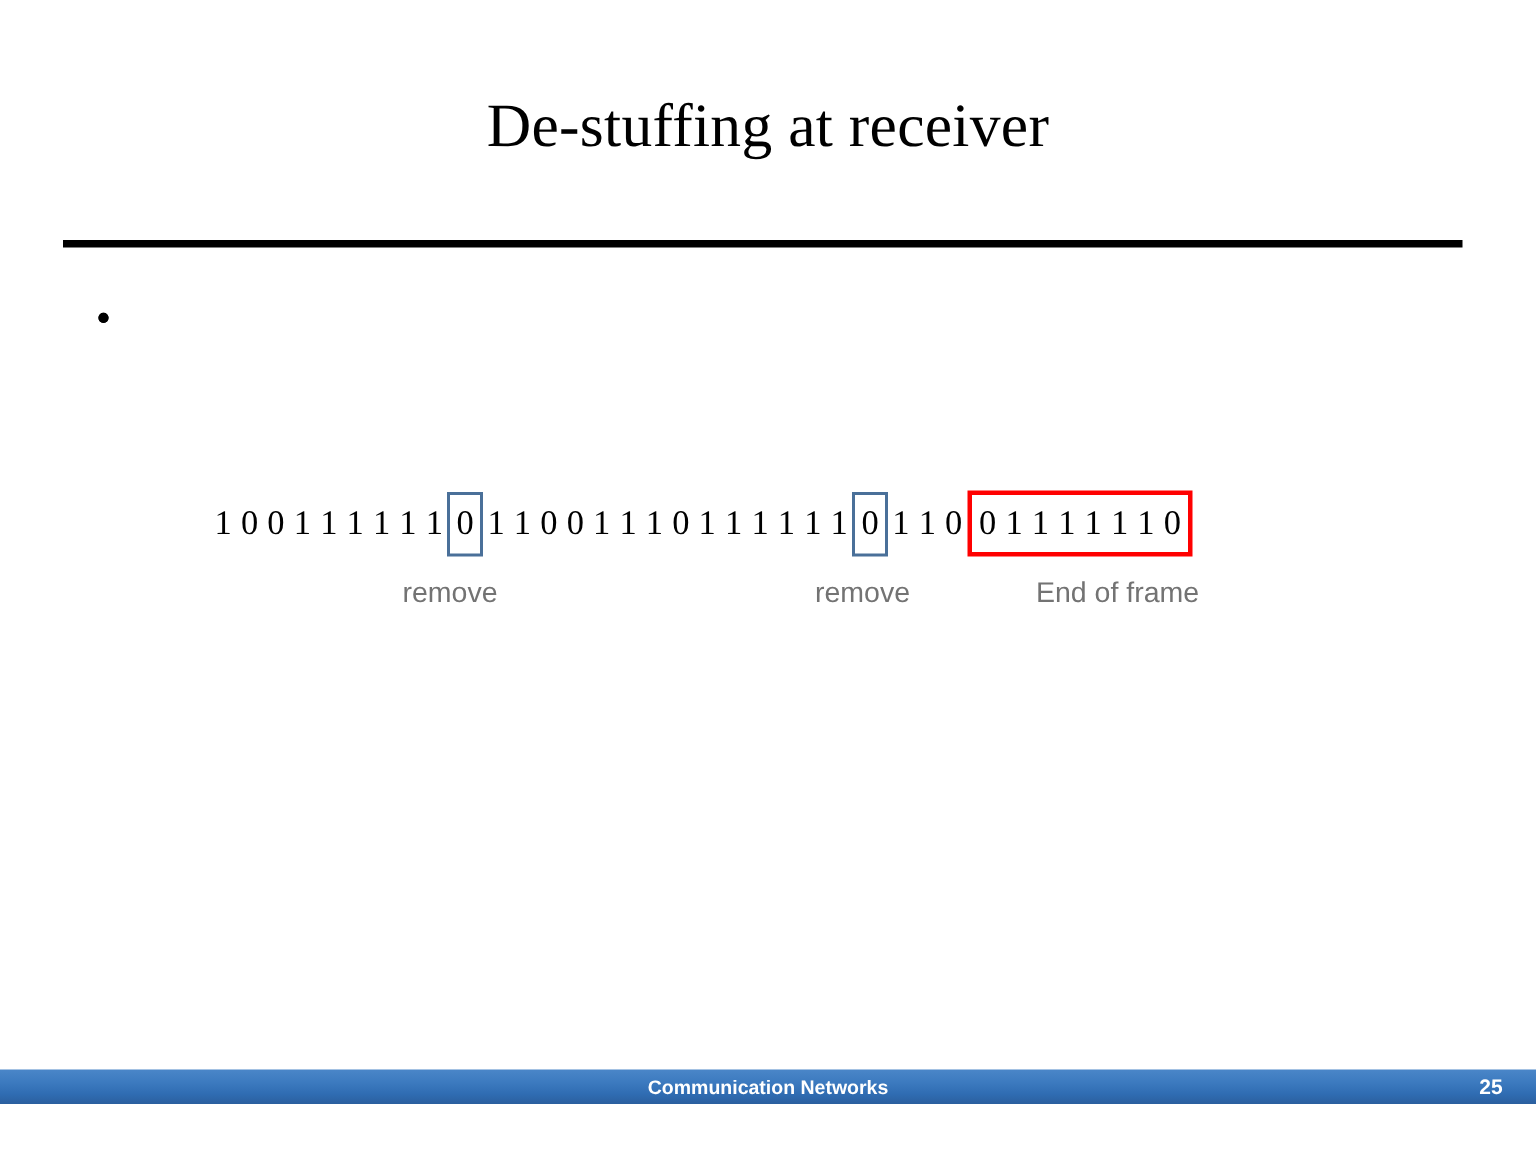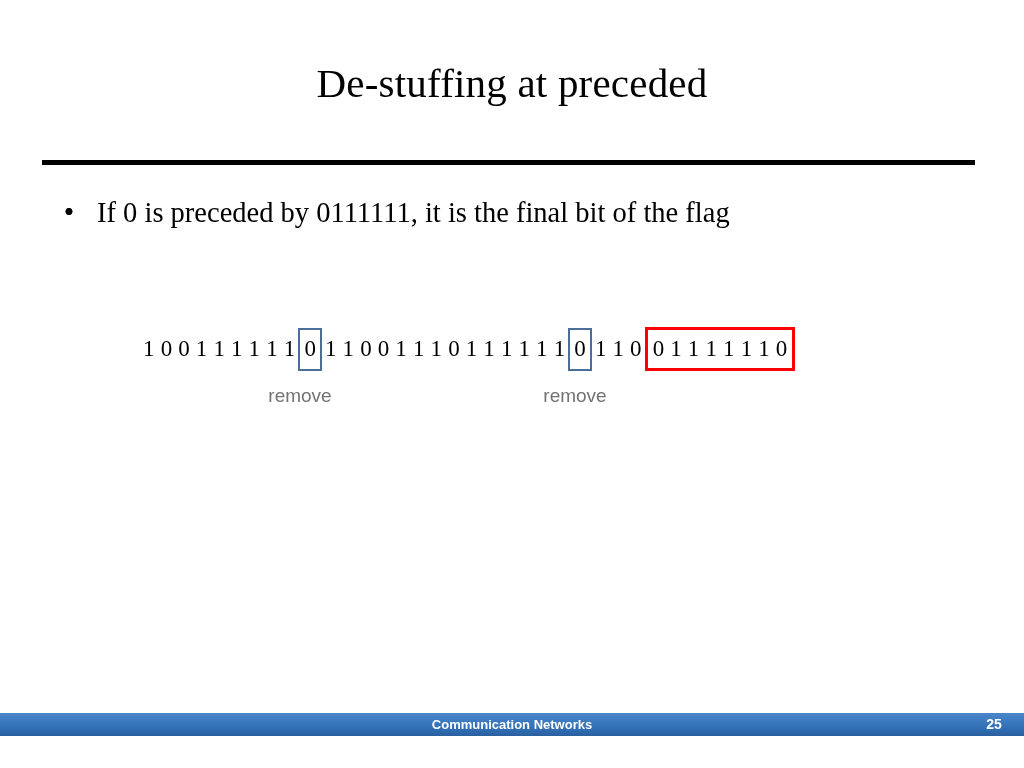--- a/index.html
+++ b/index.html
@@ -166,31 +166,30 @@
     text-align: center;
     font-family: "Liberation Sans", sans-serif;
     font-size: 14px;
     font-weight: bold;
     color: #ffffff;
   }
 </style>
 </head>
 <body>
 
-<div id="slide-title">De-stuffing at preceded</div>
+<div id="slide-title">De-stuffing at receiver</div>
 
 <div id="title-rule"></div>
 
 <ul id="bullet-list">
   <li>
     <span class="bullet-dot">•</span>
   </li>
   <li>
     <span class="bullet-dot">•</span>
-    <span>If 0 is preceded by 0111111, it is the final bit of the flag</span>
   </li>
 </ul>
 
 <div id="bitstream-diagram">
 
   <div id="bit-row">
     <span class="bit-group plain">
         <span class="bit">1</span>
         <span class="bit">0</span>
         <span class="bit">0</span>
@@ -235,18 +234,19 @@
         <span class="bit">1</span>
         <span class="bit">1</span>
         <span class="bit">1</span>
         <span class="bit">1</span>
         <span class="bit">0</span>
       </span>
   </div>
 
   <div class="callout" id="callout-remove-1">remove</div>
   <div class="callout" id="callout-remove-2">remove</div>
+  <div class="callout" id="callout-end-of-frame">End of frame</div>
 </div>
 
 <div id="slide-footer">
   <div id="footer-title">Communication Networks</div>
   <div id="footer-slide-number">25</div>
 </div>
 
 </body></html>

